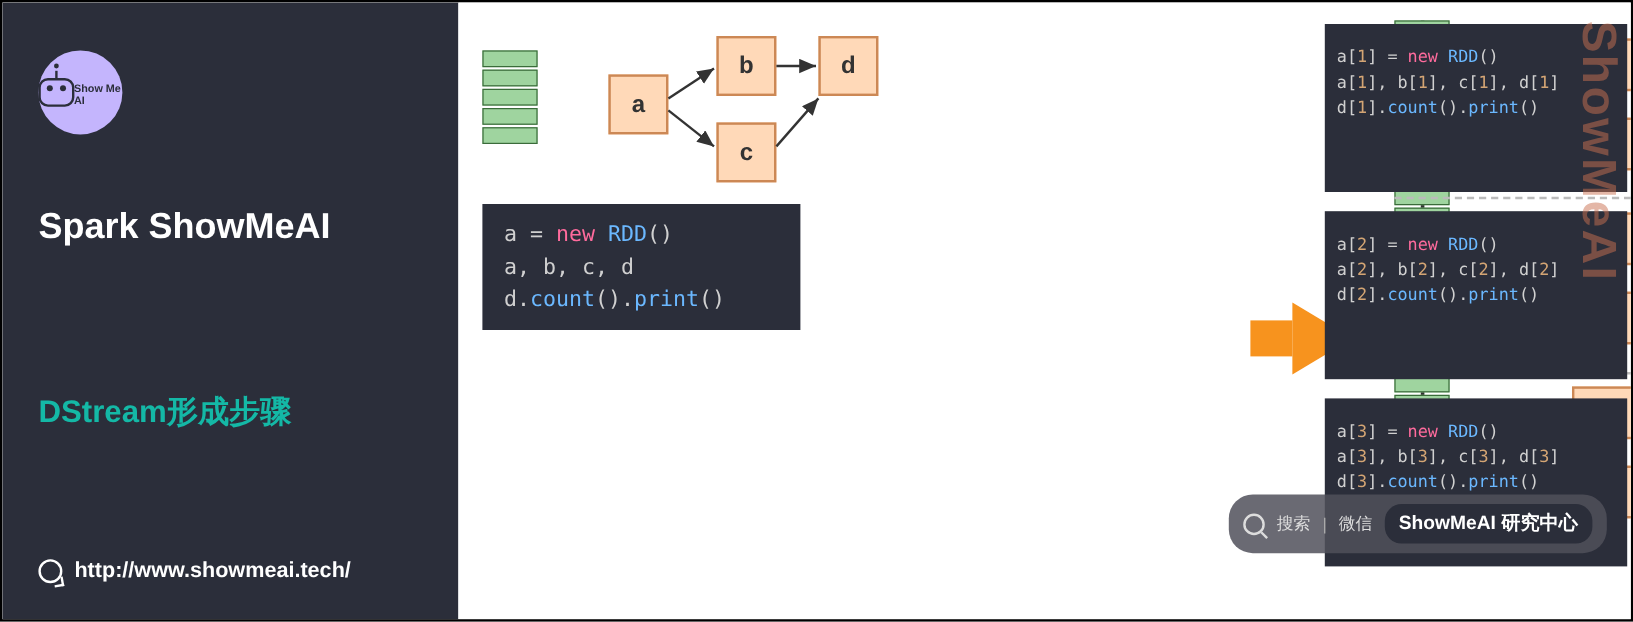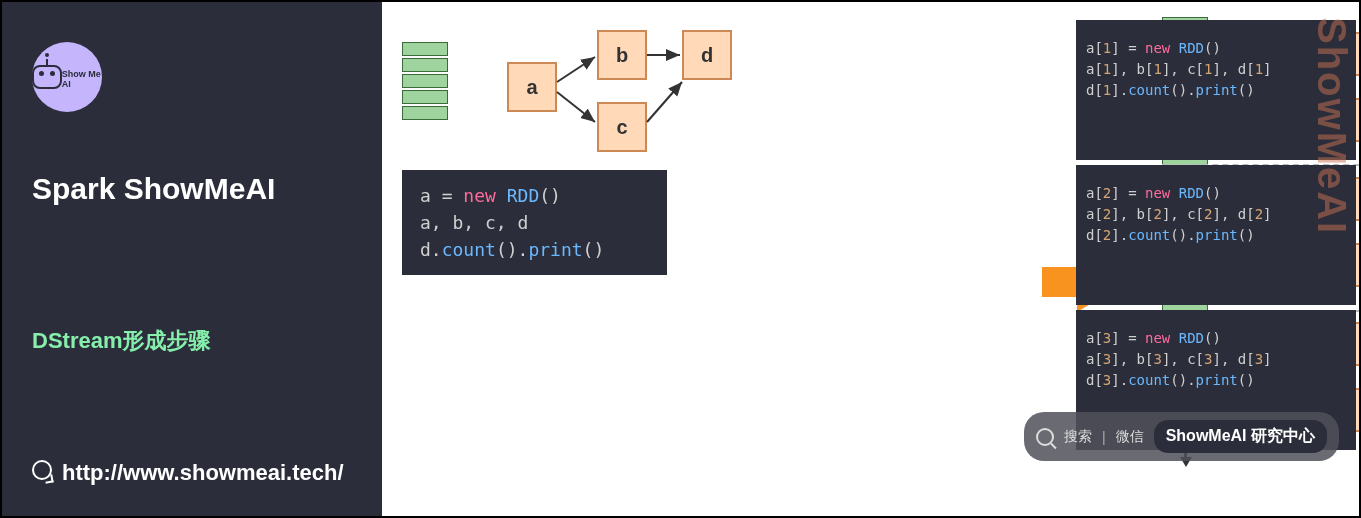--- a/index.html
+++ b/index.html
@@ -6,42 +6,42 @@
 body{width:1361px;height:518px;background:#fff;border:2px solid #000;font-family:Arial,sans-serif;display:flex;position:relative}
 .sidebar{width:380px;height:100%;background:#2b2e3a;color:#fff;padding:40px 30px;position:relative}
 .logo{width:70px;height:70px;background:#c4b5fd;border-radius:50%;display:flex;align-items:center;justify-content:center;flex-direction:row;margin-bottom:60px}
 .logo-robot{width:36px;height:24px;border:2.5px solid #2b2e3a;border-radius:8px;position:relative}
 .logo-robot::before{content:'';position:absolute;width:2px;height:6px;background:#2b2e3a;top:-8px;left:50%;transform:translateX(-50%)}
 .logo-robot::after{content:'';position:absolute;width:4px;height:4px;background:#2b2e3a;border-radius:50%;top:-14px;left:50%;transform:translateX(-50%)}
 .logo-eyes{display:flex;gap:6px;justify-content:center;margin-top:4px}
 .logo-eyes span{width:5px;height:5px;background:#2b2e3a;border-radius:50%}
 .logo-text{font-size:9px;color:#2b2e3a;margin-top:3px;font-weight:700}
 .title{font-size:30px;font-weight:700;color:#fff;margin-bottom:120px}
-.subtitle{font-size:22px;font-weight:700;color:#86efac}
-.footer{position:absolute;bottom:30px;left:30px;display:flex;align-items:flex-start;gap:10px;color:#fff;font-size:22px;font-weight:700}
+.subtitle{font-size:26px;font-weight:700;color:#14b8a6}
+.footer{position:absolute;bottom:30px;left:30px;display:flex;align-items:flex-end;gap:10px;color:#fff;font-size:18px;font-weight:700}
 .cursor-icon{width:20px;height:20px;border:2px solid #fff;border-radius:50%;position:relative}
 .cursor-icon::after{content:'';position:absolute;width:6px;height:6px;border-right:2px solid #fff;border-bottom:2px solid #fff;bottom:-5px;right:-3px;transform:rotate(-10deg)}
 .main{flex:1;position:relative;background:#fff}
 .left-panel{position:absolute;left:20px;top:40px}
 .stack{display:flex;flex-direction:column;gap:2px}
 .slice{width:46px;height:14px;background:#9fd49f;border:1.5px solid #3a6b3a}
 .node{position:absolute;width:50px;height:50px;background:#ffd9b8;border:2px solid #cc8855;display:flex;align-items:center;justify-content:center;font-size:20px;font-weight:700;color:#333}
 .code-box{background:#2b2e3a;color:#d0d0d0;font-family:Consolas,monospace;font-size:18px;padding:12px 18px;line-height:1.5}
 .kw{color:#ff6b9d}
 .fn{color:#6bb8ff}
 .num{color:#d4a574}
 .arrow-big{position:absolute;left:695px;top:250px;width:0;height:0;border-top:30px solid transparent;border-bottom:30px solid transparent;border-left:50px solid #f7931e}
 .arrow-big::before{content:'';position:absolute;left:-85px;top:-15px;width:35px;height:30px;background:#f7931e}
 .stream-stack{position:absolute;left:780px;top:15px;display:flex;flex-direction:column;gap:2px}
 .dashed-arrow{width:2px;height:440px;border-left:3px dashed #333;position:absolute;left:802px;top:15px}
 .dashed-arrow::after{content:'';position:absolute;bottom:-10px;left:-7px;width:0;height:0;border-left:6px solid transparent;border-right:6px solid transparent;border-top:10px solid #333}
 .node-sm{width:58px;height:44px;font-size:18px}
 .idx{color:#555;font-size:14px}
 .hr-dash{border-top:2px dashed #bbb;position:absolute;left:780px;width:570px}
-.right-code{position:absolute;right:3px;top:18px;width:280px;display:flex;flex-direction:column;gap:5px}
+.right-code{position:absolute;right:3px;top:18px;width:252px;display:flex;flex-direction:column;gap:16px}
 .right-code .code-box{font-size:14px;padding:18px 10px;white-space:nowrap;overflow:hidden;height:140px}
 .watermark{position:absolute;right:5px;top:15px;writing-mode:vertical-rl;font-size:40px;font-weight:700;color:#c97050;opacity:0.5;letter-spacing:2px}
 svg.arrows{position:absolute;top:0;left:0;pointer-events:none}
 .search-overlay{position:absolute;bottom:55px;right:20px;display:flex;align-items:center;gap:10px;background:rgba(80,80,90,0.85);padding:8px 12px;border-radius:20px;color:#ddd;font-size:14px}
 .search-overlay .mag{width:18px;height:18px;border:2px solid #ddd;border-radius:50%;position:relative}
 .search-overlay .mag::after{content:'';position:absolute;width:7px;height:2px;background:#ddd;bottom:-3px;right:-5px;transform:rotate(45deg)}
 .badge{background:#2b2e3a;color:#fff;font-weight:700;padding:6px 12px;font-size:16px;border-radius:14px}
 </style>
 </head>
 <body>

